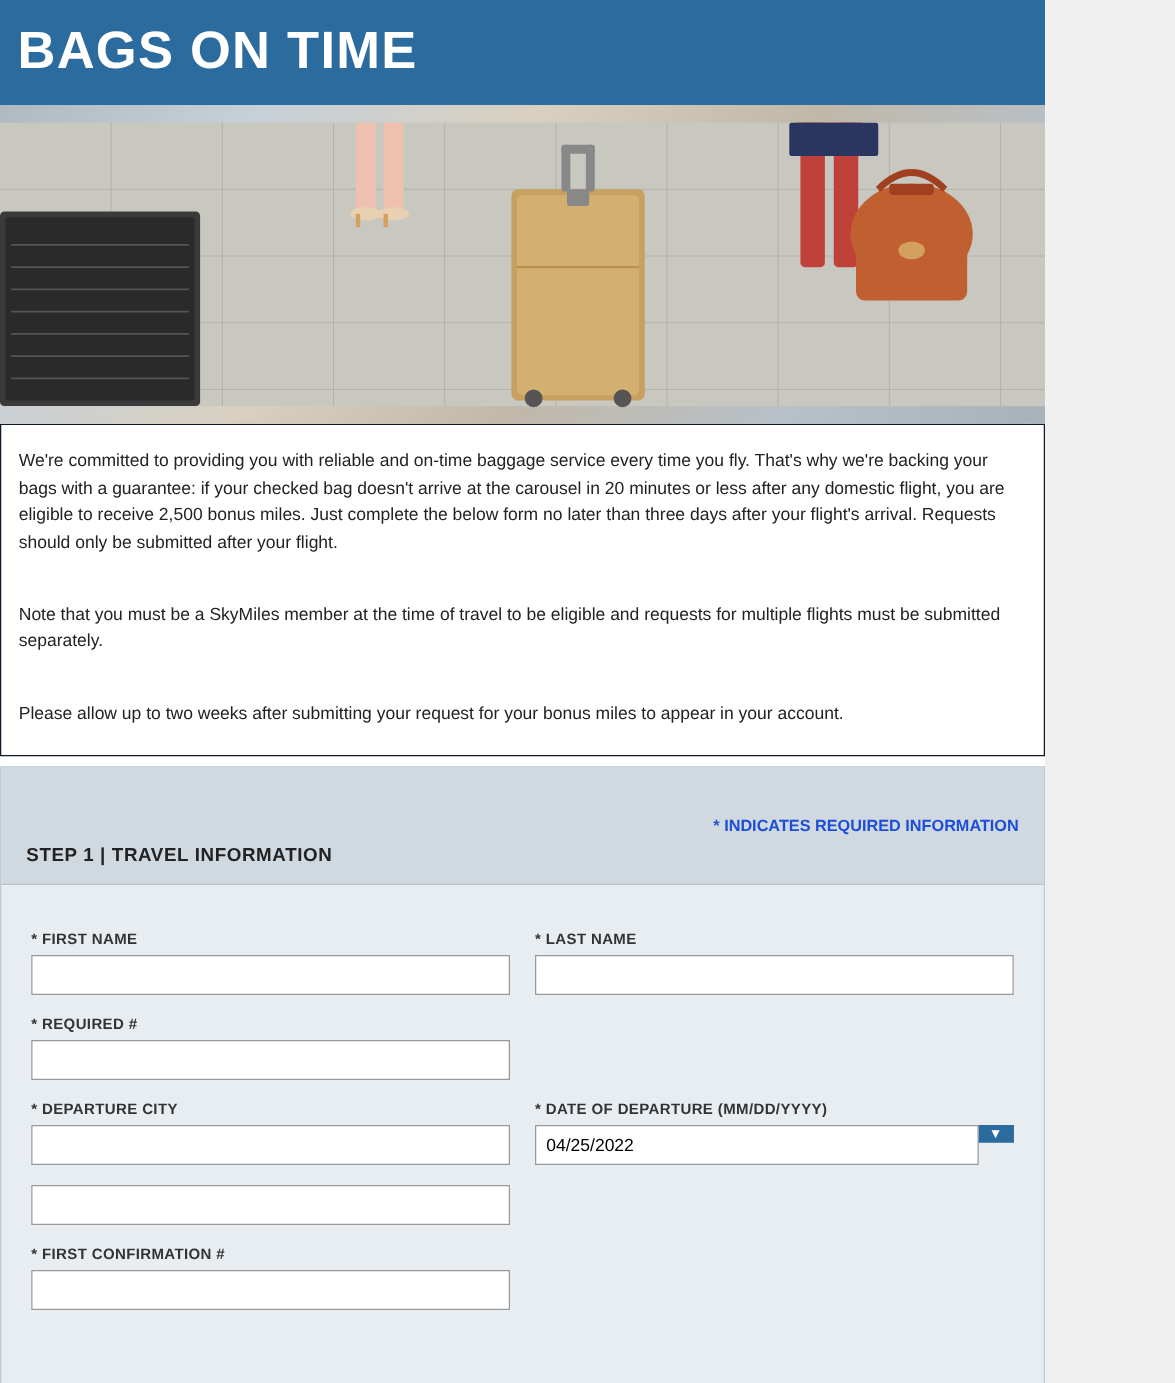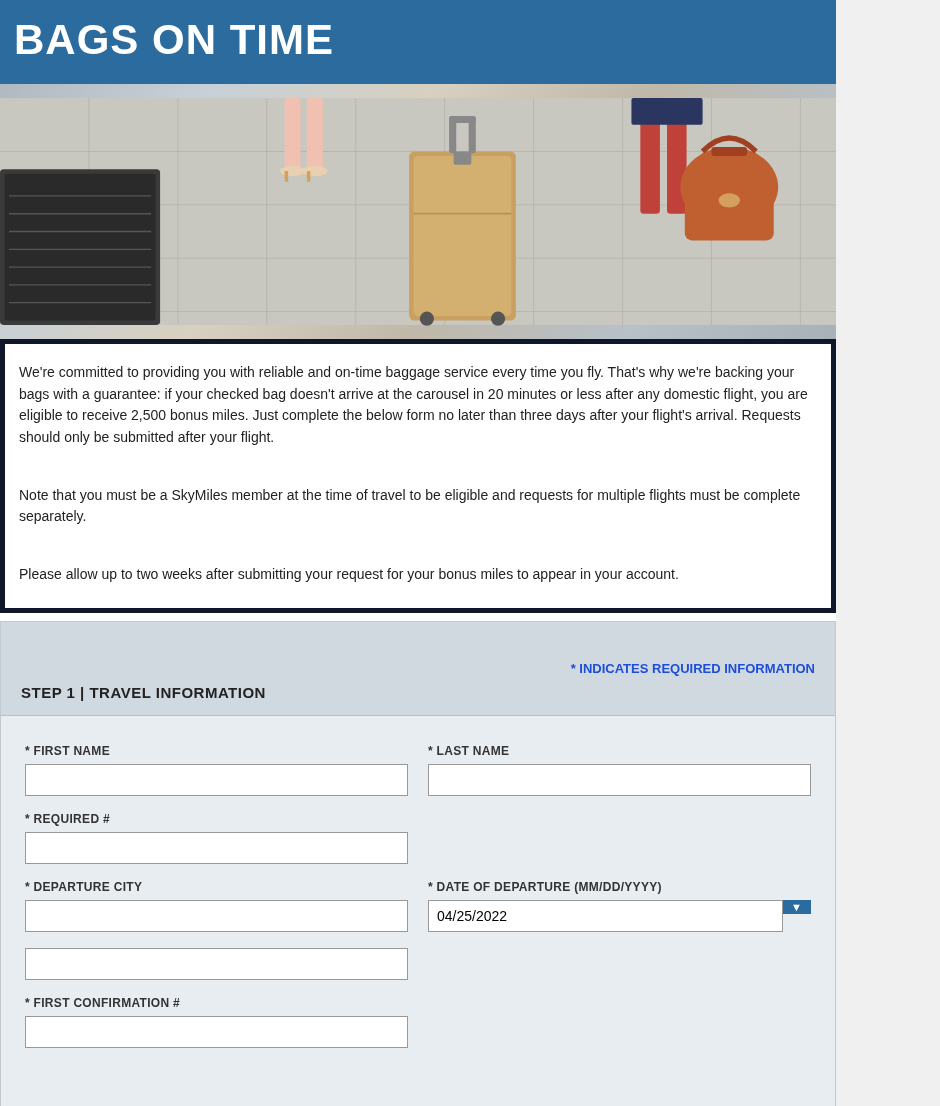--- a/index.html
+++ b/index.html
@@ -50,21 +50,21 @@
       width: 100%;
       height: 100%;
       position: absolute;
       top: 0;
       left: 0;
     }
 
     
     .info-section {
       background: #fff;
-      border: 5px solid #0f172a;
+      border: 1px solid #0f172a;
       padding: 18px 20px 22px 14px;
       margin: 0;
     }
 
     .info-text {
       font-size: 14px;
       line-height: 1.55;
       color: #222;
       margin-bottom: 18px;
     }
@@ -98,22 +98,21 @@
       margin-top: 48px;
     }
 
     .required-info {
       font-size: 13px;
       font-weight: bold;
       color: #1d4ed8;
     }
 
     .form-body {
-      padding: 4px 24px 10px 24px;
-      margin-top: 24px;
+      padding: 36px 24px 10px 24px;
     }
 
     .form-row {
       display: flex;
       gap: 20px;
       margin-bottom: 16px;
     }
 
     .form-group {
       display: flex;
@@ -270,21 +269,21 @@
 
       <path d="M790 60 Q820 30 850 60" stroke="#a04020" stroke-width="6" fill="none"></path>
 
       <ellipse cx="820" cy="115" rx="12" ry="8" fill="#d4a060"></ellipse>
     </svg>
   </div>
 
   <div class="info-section">
     <p class="info-text">We're committed to providing you with reliable and on-time baggage service every time you fly. That's why we're backing your bags with a guarantee: if your checked bag doesn't arrive at the carousel in 20 minutes or less after any domestic flight, you are eligible to receive 2,500 bonus miles. Just complete the below form no later than three days after your flight's arrival. Requests should only be submitted after your flight.</p>
     <br>
-    <p class="info-text">Note that you must be a SkyMiles member at the time of travel to be eligible and requests for multiple flights must be complete separately.</p>
+    <p class="info-text">Note that you must be a SkyMiles member at the time of travel to be eligible and requests for multiple flights must be submitted separately.</p>
     <br>
     <p class="info-text">Please allow up to two weeks after submitting your request for your bonus miles to appear in your account.</p>
   </div>
 
   <div class="form-section">
 
     <div class="form-header">
       <span class="form-step-title">STEP 1 | TRAVEL INFORMATION</span>
       <span class="required-info">* INDICATES REQUIRED INFORMATION</span>
     </div>

